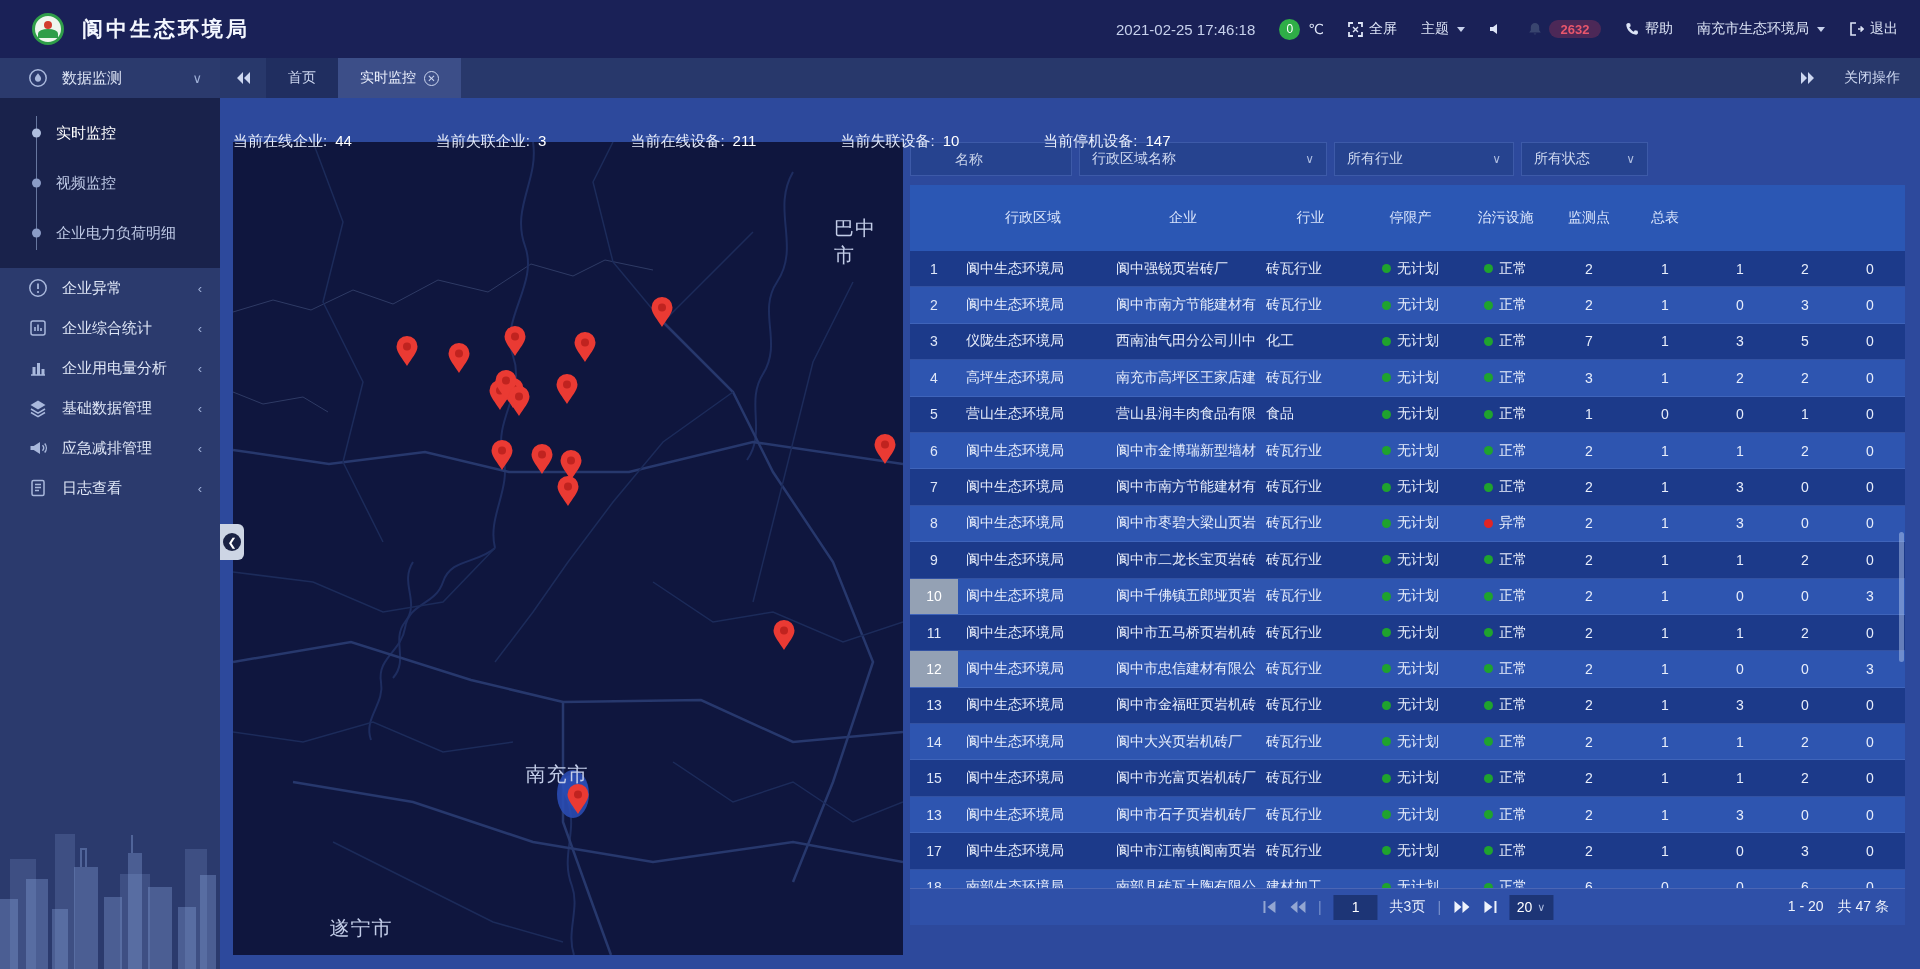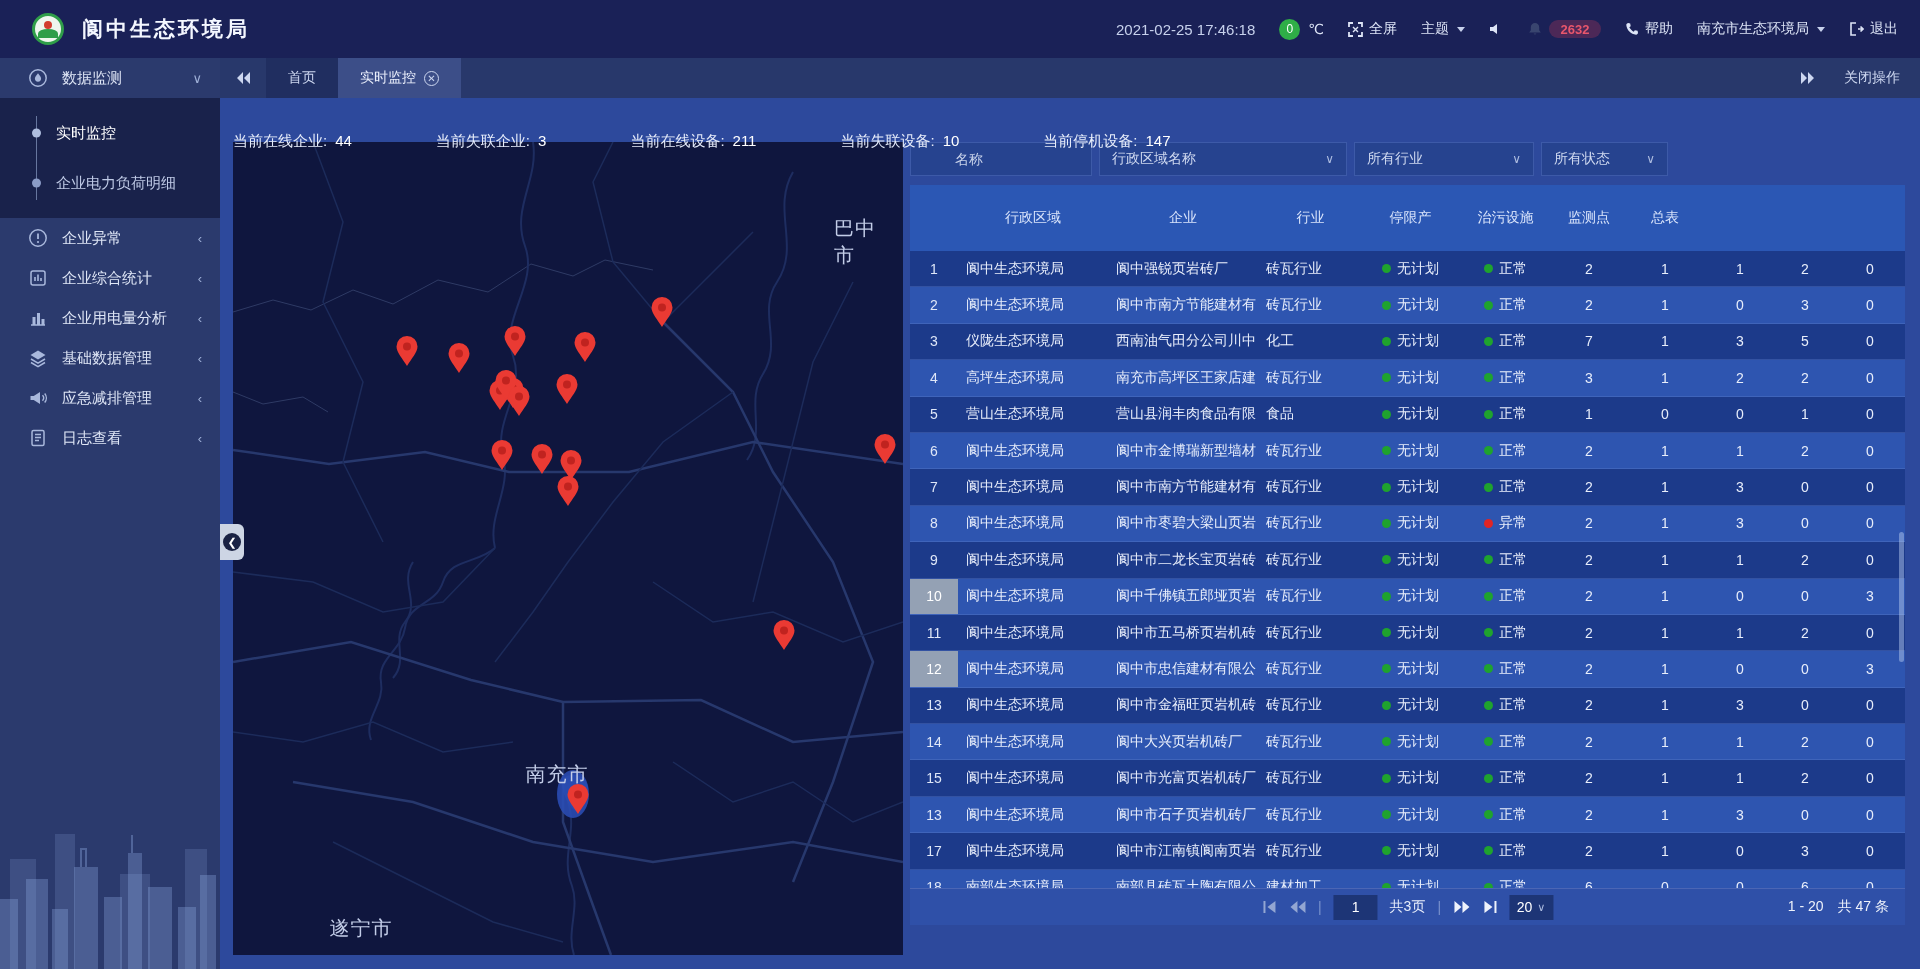--- a/index.html
+++ b/index.html
@@ -52,21 +52,21 @@
   .map svg.roads { position:absolute; left:0; top:0; }
   .map-city { position:absolute; font-size:20px; color:#c3cde8; transform:translate(-50%,-50%); letter-spacing:1px; }
   .map-marker { position:absolute; width:24px; height:32px; margin-left:-12px; margin-top:-31px; cursor:pointer; }
   .map-collapse { position:absolute; left:220px; top:524px; width:24px; height:36px; background:#cdd5e4; border-radius:0 6px 6px 0; display:flex; align-items:center; justify-content:center; cursor:pointer; z-index:25; }
   .map-collapse .circ { width:18px; height:18px; border-radius:50%; background:#1a2244; color:#fff; font-size:11px; display:flex; align-items:center; justify-content:center; }
 
   
   .panel { position:absolute; left:910px; top:142px; width:995px; height:783px; }
   .filters { position:absolute; left:0; top:0; height:34px; display:flex; gap:7px; }
   .f-box { height:34px; background:#26438f; border:1px solid #3d5aa8; color:#cfd9f0; font-size:14px; display:flex; align-items:center; padding:0 12px; justify-content:space-between; }
-  .f-input { width:182px;padding-left:44px; }
+  .f-input { width:162px;padding-left:44px; }
   .f-sel-region { width:248px; cursor:pointer; }
   .f-sel-industry { width:180px; cursor:pointer; }
   .f-sel-status { width:127px; cursor:pointer; }
   .f-box .v { color:#aebde0; font-size:12px; margin-left:10px; }
   .f-box input { background:transparent; border:none; outline:none; color:#cfd9f0; font-size:14px; width:100%; font-family:inherit; }
   .f-box input::placeholder { color:#c8d2ea; }
 
   .grid-cols { display:grid; grid-template-columns:48px 150px 150px 105px 95px 95px 72px 80px 70px 60px 70px; }
   .thead { position:absolute; left:0; top:43px; width:995px; height:66px; background:#2b57b4; color:#d9e4fb; font-size:14px; }
   .thead .hc { display:flex; align-items:center; justify-content:center; }
@@ -159,20 +159,21 @@
     <svg class="icon-svg" width="20" height="20" viewBox="0 0 20 20">
         <circle cx="10" cy="10" r="8.2" fill="none" stroke="#a9b8dc" stroke-width="1.5"></circle>
         <path d="M10 5.2c1.9 2.4 3.1 3.8 3.1 5.4a3.1 3.1 0 1 1-6.2 0c0-1.6 1.2-3 3.1-5.4z" fill="#a9b8dc"></path>
       </svg>
     <span>数据监测</span>
     <span class="chev">∨</span>
   </div>
   <div class="submenu">
     <div class="line"></div>
     <div class="sub-item active">实时监控</div>
+    <div class="sub-item">视频监控</div>
     <div class="sub-item">企业电力负荷明细</div>
   </div>
   <div class="menu-item">
     <svg class="icon-svg" width="20" height="20" viewBox="0 0 20 20">
         <circle cx="10" cy="10" r="8.2" fill="none" stroke="#a9b8dc" stroke-width="1.5"></circle>
         <path d="M10 5.5v5.5" stroke="#a9b8dc" stroke-width="1.8"></path>
         <circle cx="10" cy="14" r="1.1" fill="#a9b8dc"></circle>
       </svg>
     <span>企业异常</span>
     <span class="chev">‹</span>

